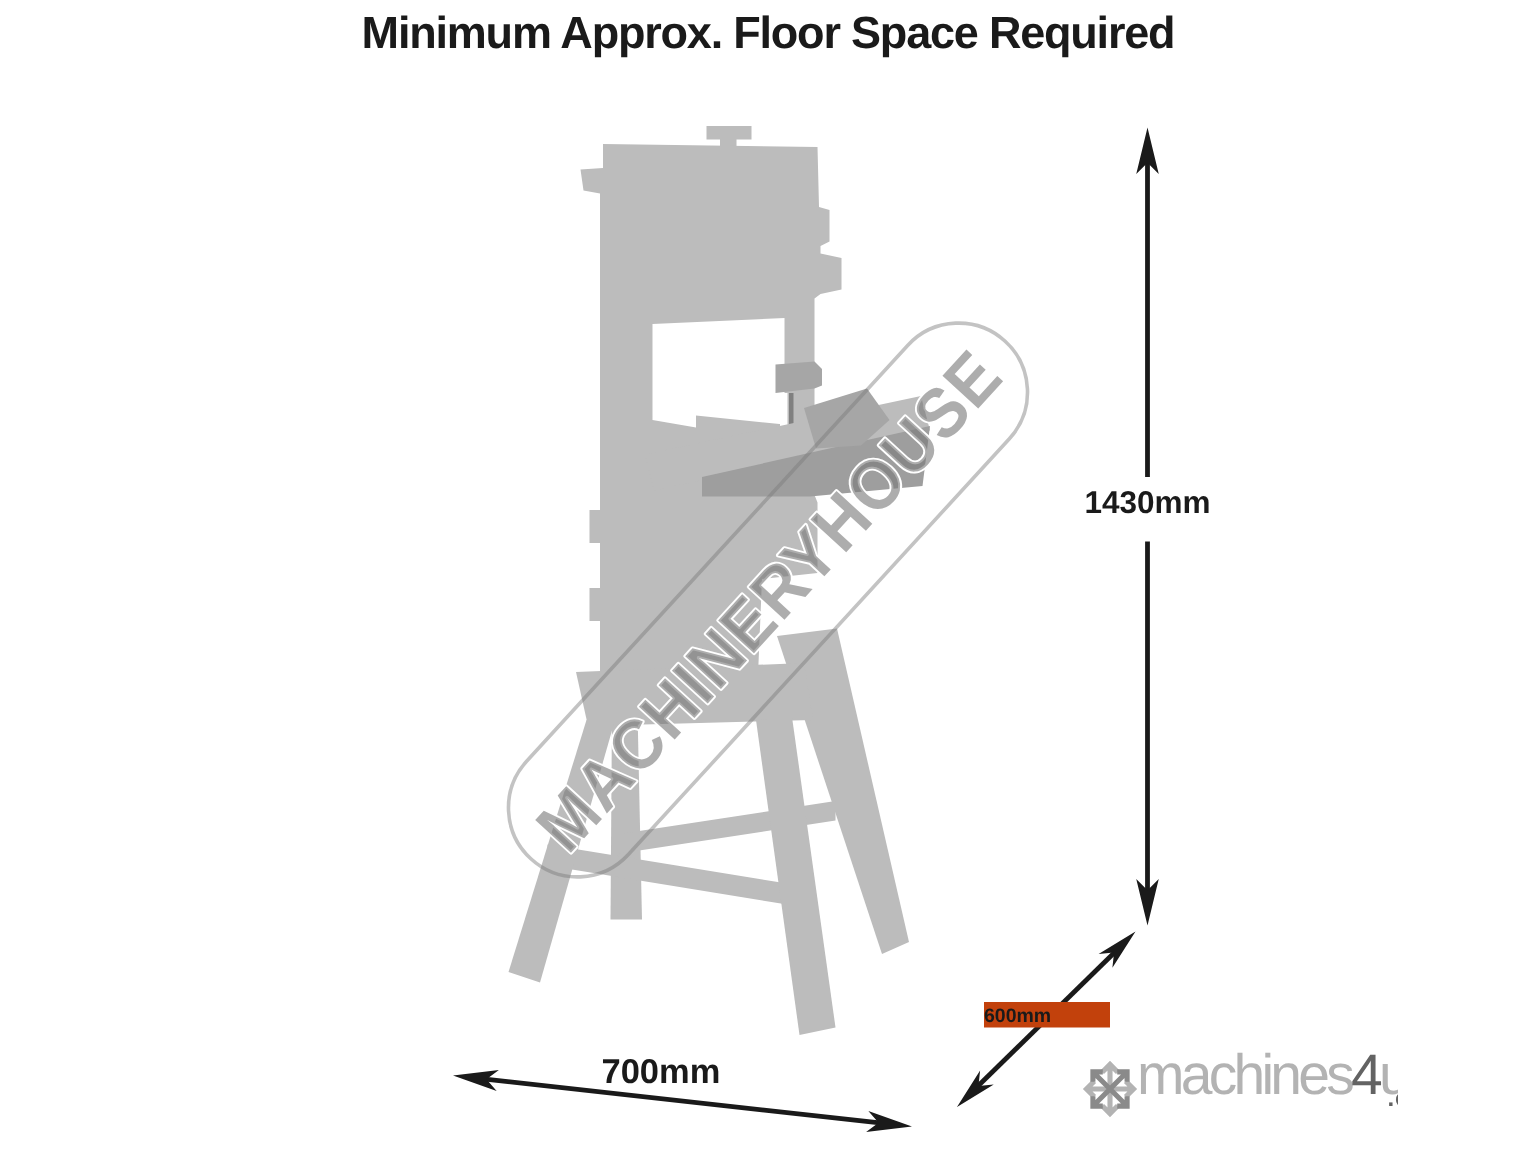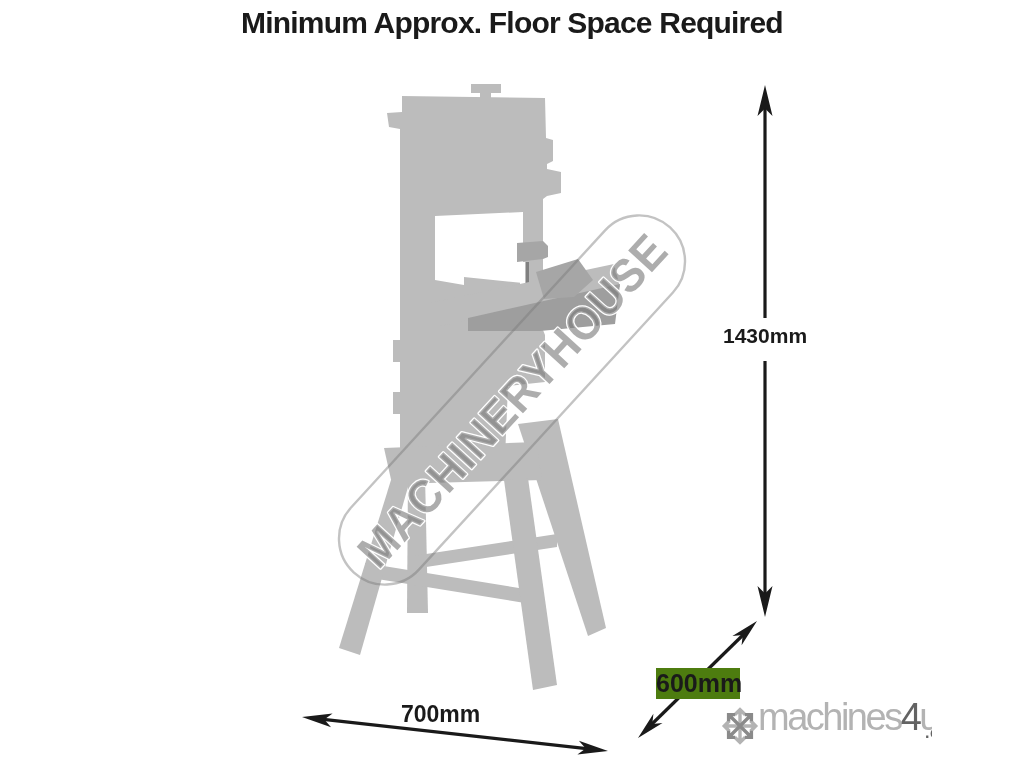--- a/index.html
+++ b/index.html
@@ -28,21 +28,21 @@
   }
   
   .dim-line{stroke:var(--ink,#1a1a1a);stroke-width:3.2;fill:none;}
   .dim-head{fill:var(--ink,#1a1a1a);stroke:none;}
   .dim-label{
     position:absolute;color:var(--ink,#1a1a1a);font-weight:bold;
     text-align:left;white-space:nowrap;
   }
   .dim-label.h{left:723px;top:324px;width:100px;font-size:21px;}
   .dim-label.w{left:401px;top:701px;width:104px;font-size:23px;}
-  .dim-label.d{left:656px;top:668px;width:84px;font-size:25px;background:#4d7c0f;padding:1px 0;}
+  .dim-label.d{left:656px;top:668px;width:84px;font-size:13px;background:#c2410c;padding:1px 0;}
   
   .logo{position:absolute;left:720px;top:697px;width:280px;height:62px;}
   .logo-icon{position:absolute;left:0;top:6px;}
   .logo-brand-line{
     position:absolute;left:38px;top:0;font-size:38px;font-weight:normal;
     letter-spacing:-2.5px;line-height:1.1;white-space:nowrap;
   }
   .logo-light{color:var(--logo-light,#b3b3b3);}
   .logo-dark{color:var(--logo-dark,#636363);}
   .logo-domain{

